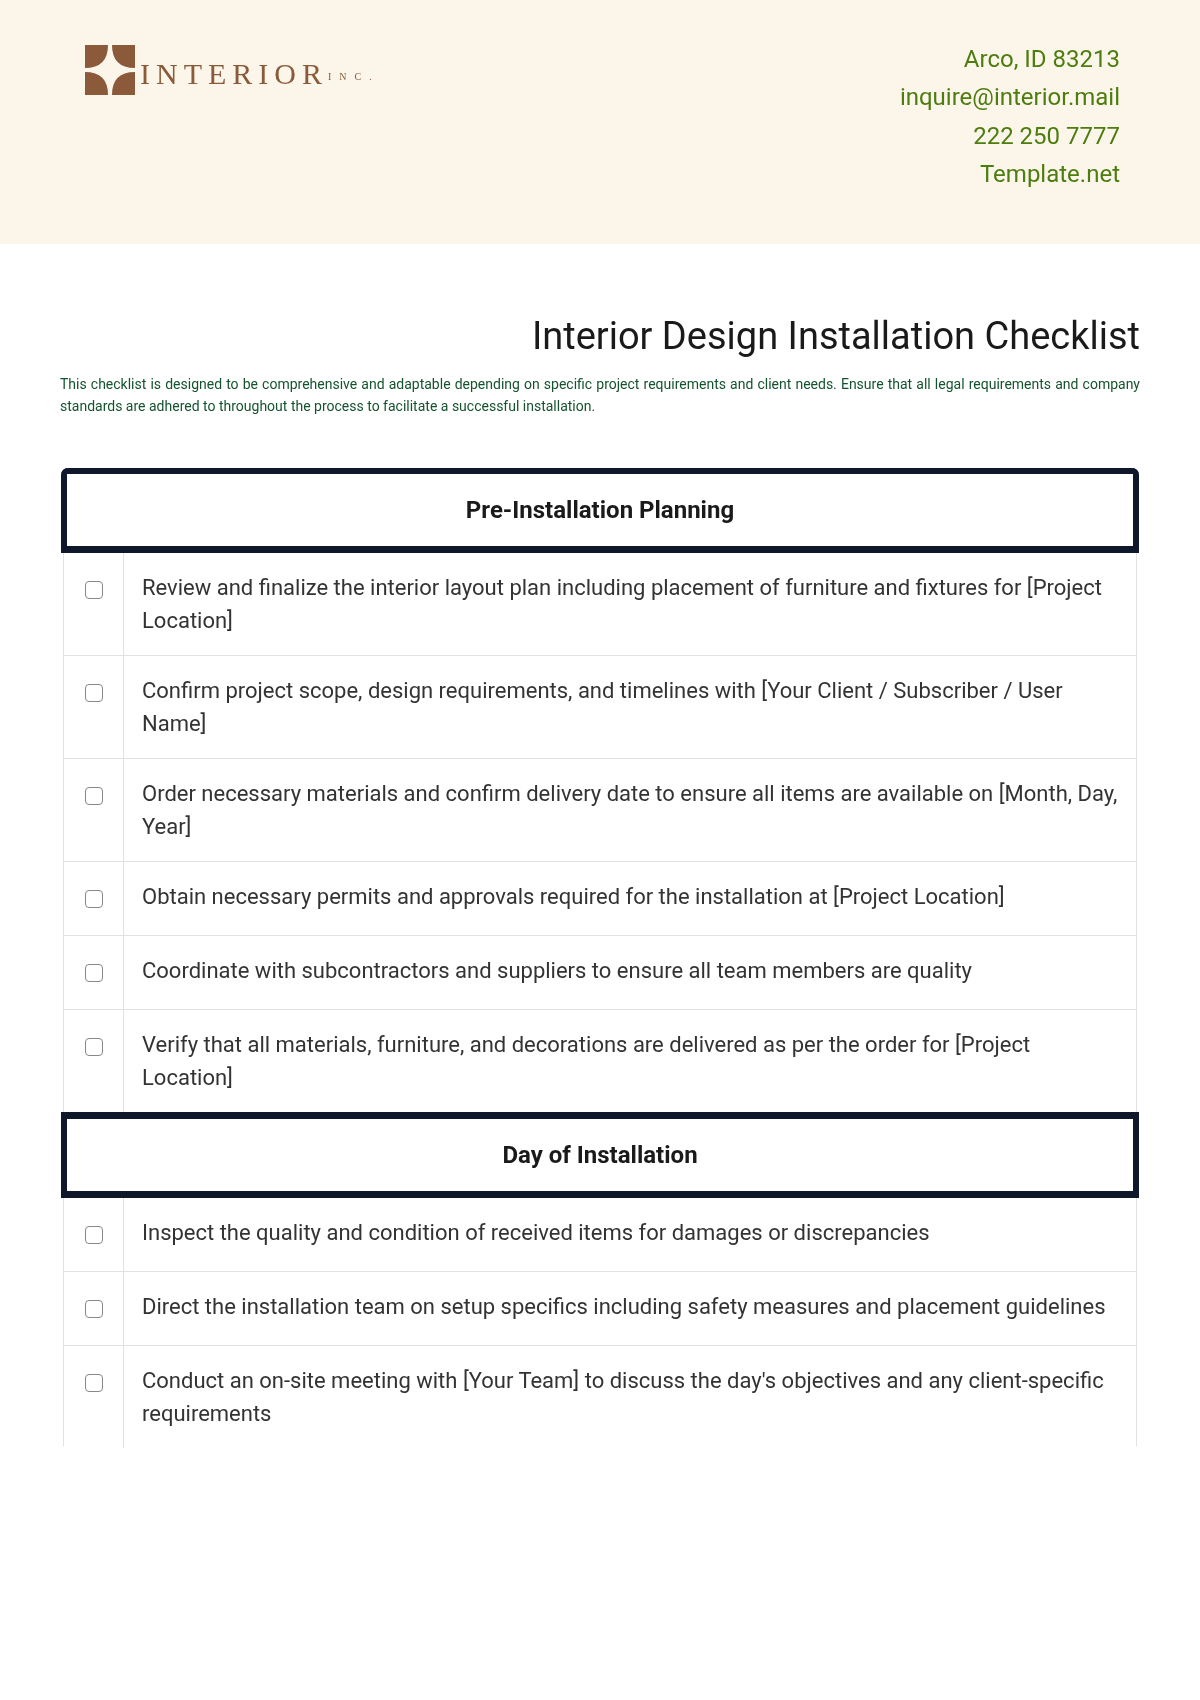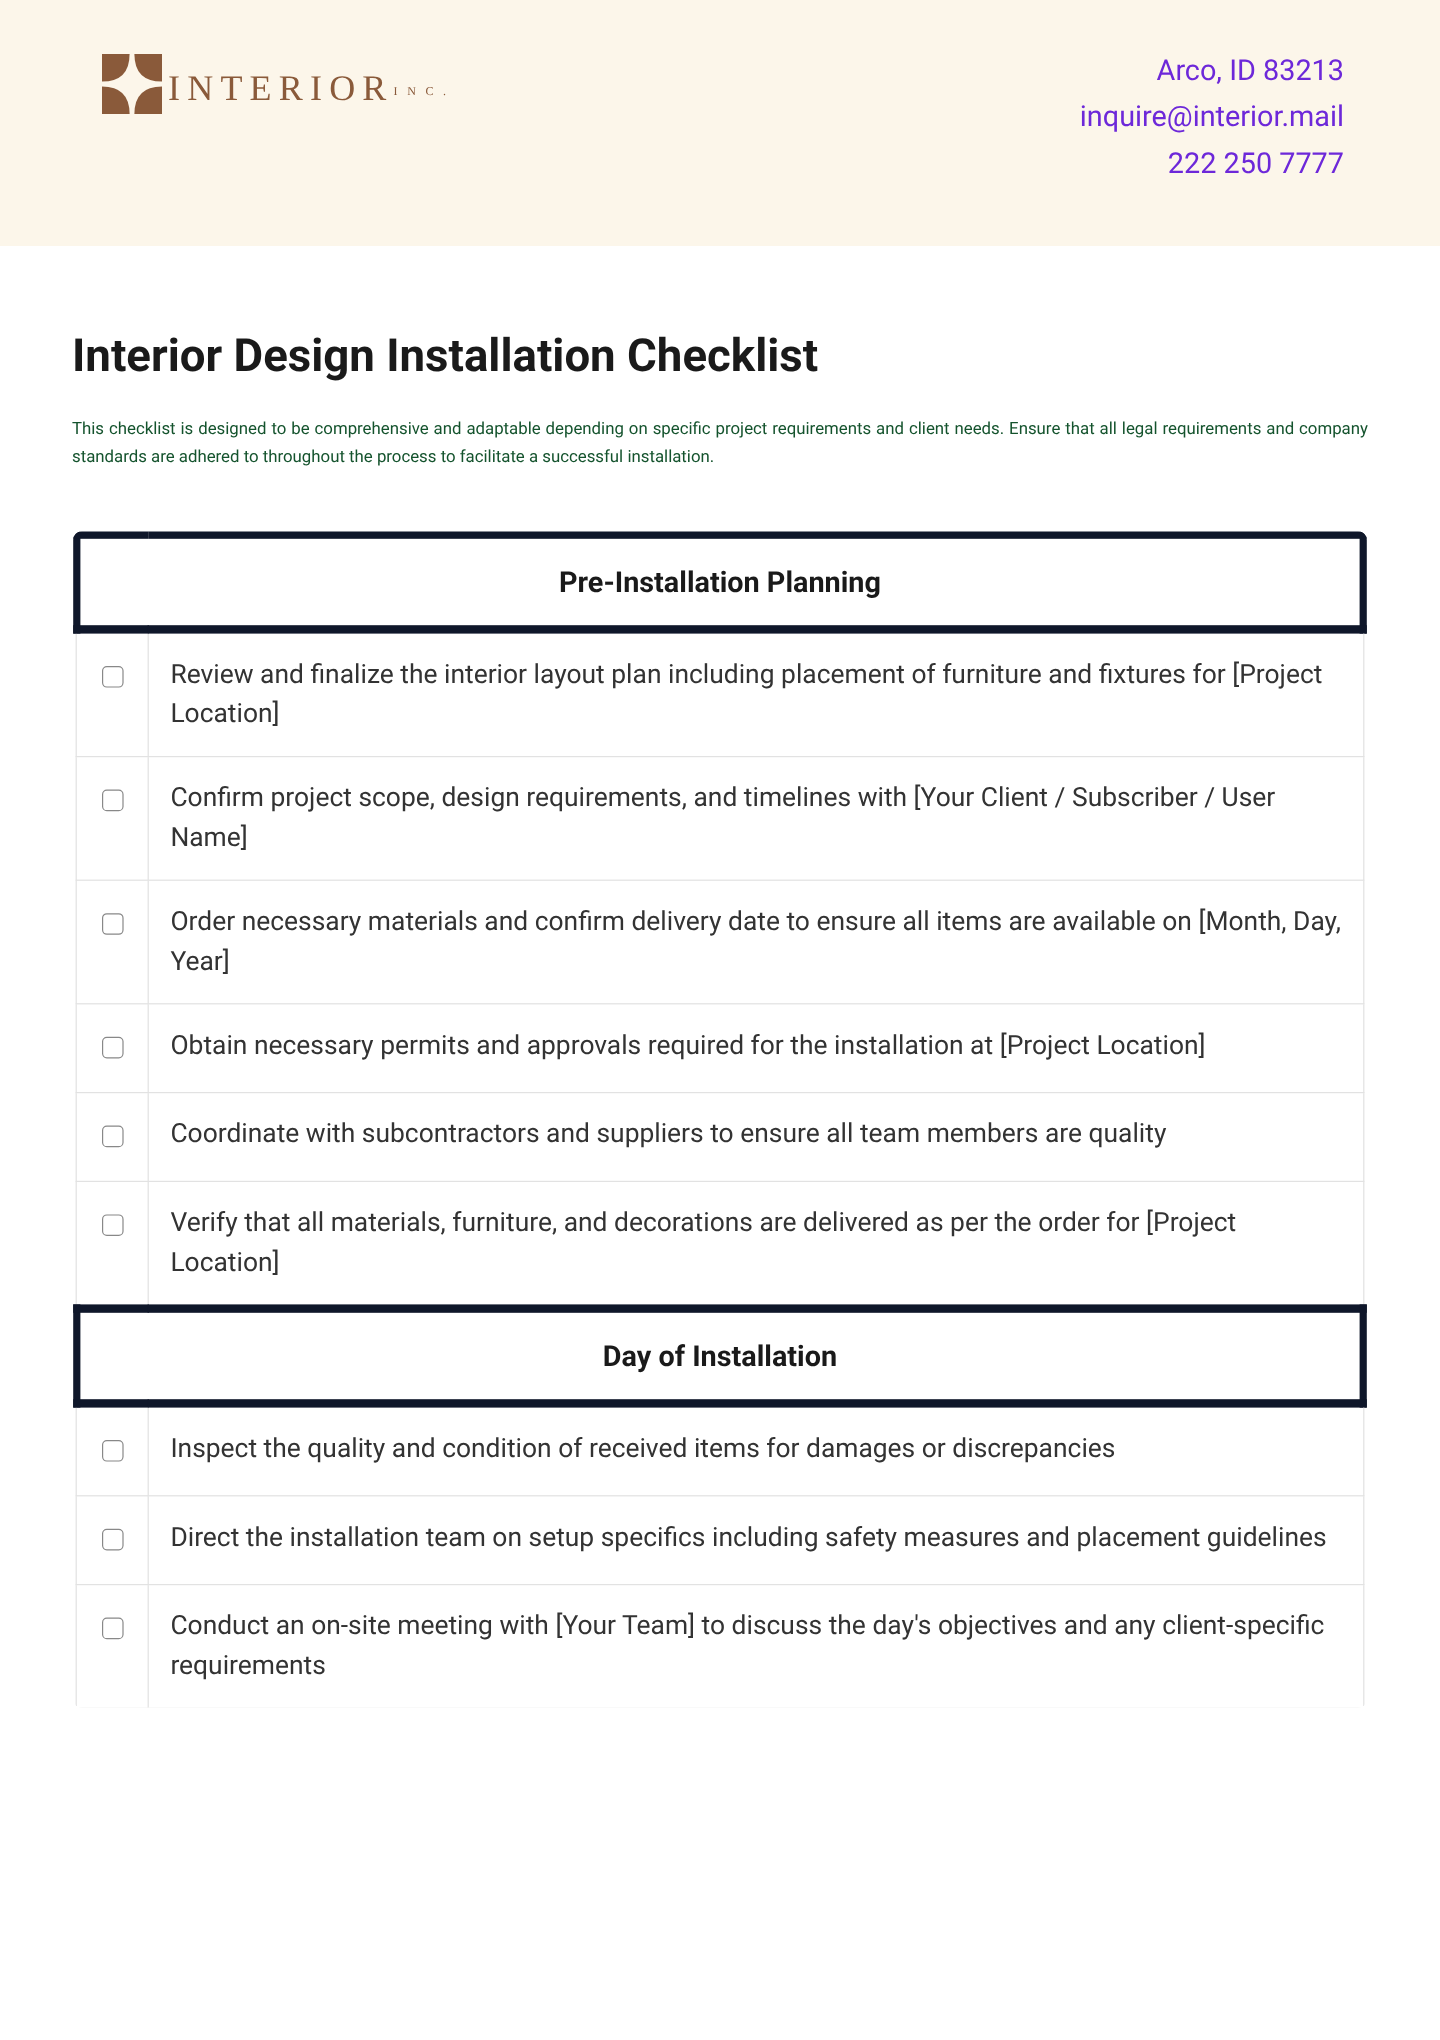--- a/index.html
+++ b/index.html
@@ -38,31 +38,31 @@
     font-family: Georgia, "Times New Roman", serif;
     font-size: 10px;
     letter-spacing: 8px;
     color: #8a5a3a;
     margin-top: 4px;
   }
   .contact-block {
     text-align: right;
     font-size: 24px;
     line-height: 1.6;
-    color: #6d28d9;
+    color: #4d7c0f;
   }
   .content {
     padding: 70px 60px 0 60px;
   }
   .doc-title {
-    text-align: left;
+    text-align: right;
     font-size: 38px;
-    font-weight: 700;
+    font-weight: 400;
     color: #1a1a1a;
-    margin-bottom: 28px;
+    margin-bottom: 15px;
   }
   .intro {
     font-size: 14px;
     line-height: 1.6;
     color: #14532d;
     text-align: justify;
     margin-bottom: 50px;
   }
   table.checklist {
     width: 100%;
@@ -114,20 +114,21 @@
       <path d="M5 55 L28 55 Q28 32 5 32 Z" fill="#8a5a3a"></path>
       <path d="M55 55 L32 55 Q32 32 55 32 Z" fill="#8a5a3a"></path>
     </svg>
     <div class="logo-name">INTERIOR</div>
     <div class="logo-sub">INC.</div>
   </div>
   <div class="contact-block">
     <div>Arco, ID 83213</div>
     <div>inquire@interior.mail</div>
     <div>222 250 7777</div>
+    <div>Template.net</div>
   </div>
 </div>
 
 <div class="content">
   <h1 class="doc-title">Interior Design Installation Checklist</h1>
   <p class="intro">This checklist is designed to be comprehensive and adaptable depending on specific project requirements and client needs. Ensure that all legal requirements and company standards are adhered to throughout the process to facilitate a successful installation.</p>
 
   <table class="checklist">
 
     <tbody>

